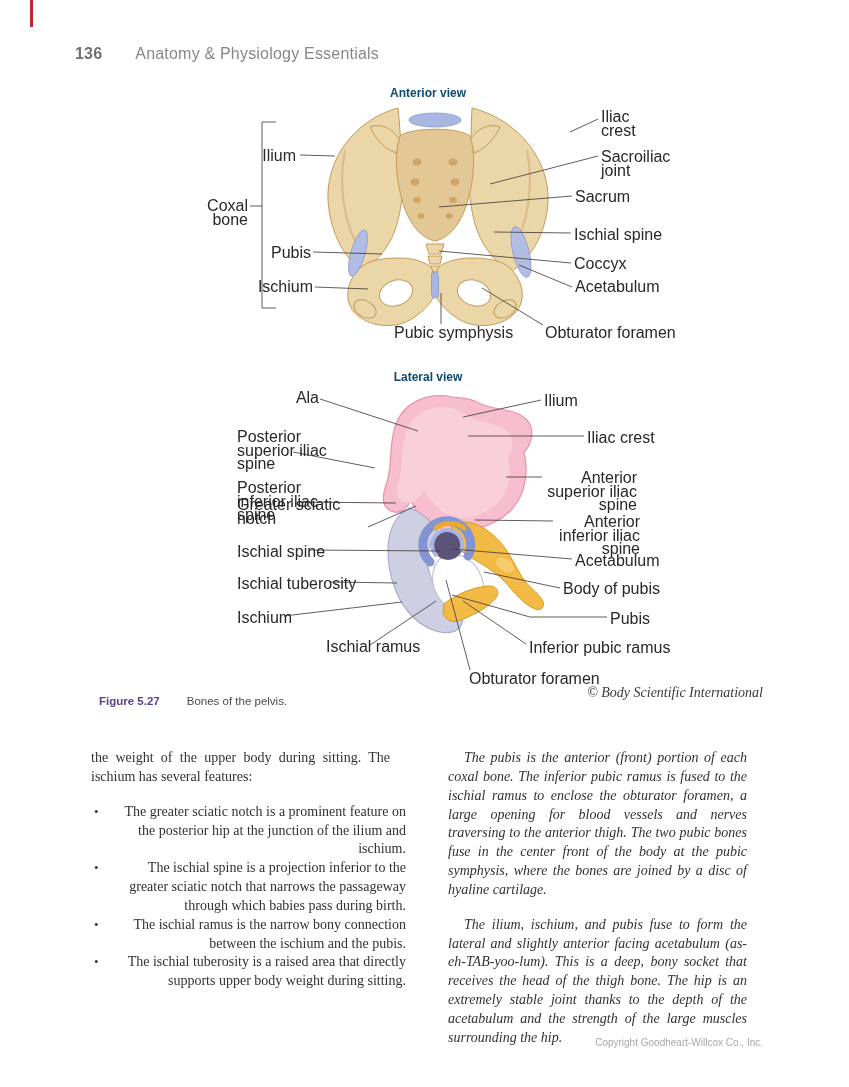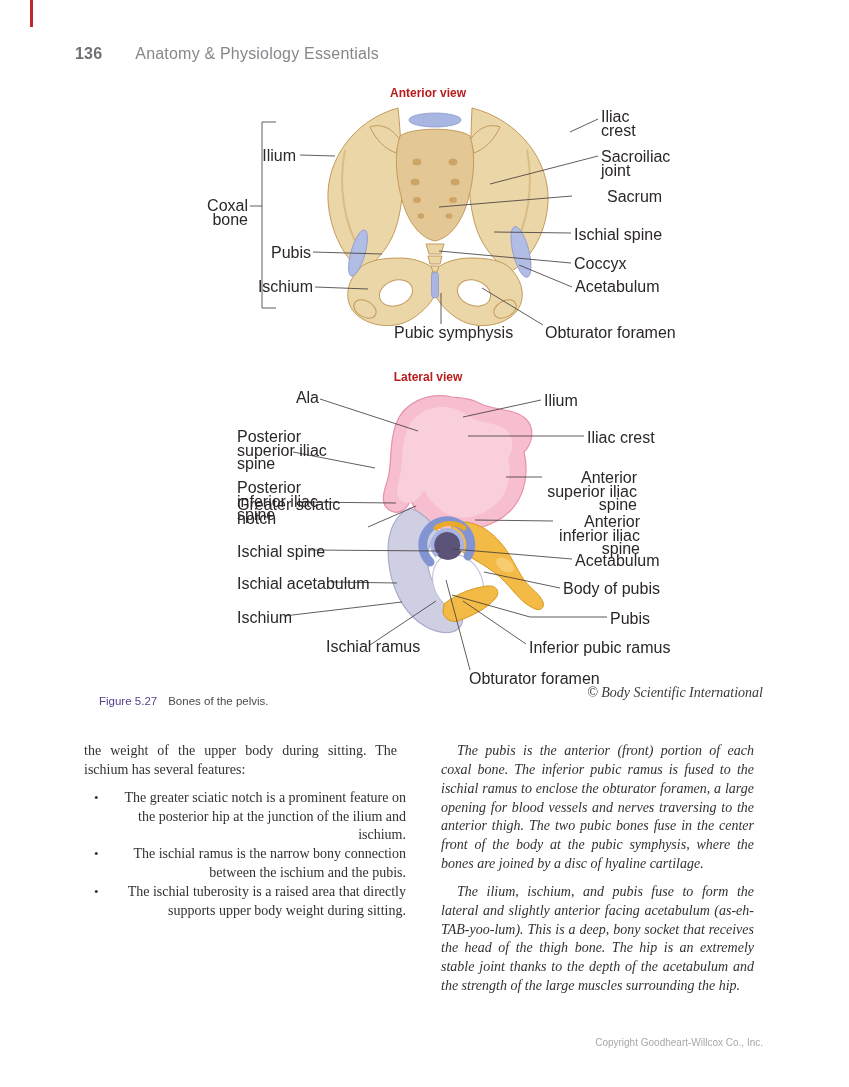--- a/index.html
+++ b/index.html
@@ -1,32 +1,32 @@
 <!DOCTYPE html>
 <html><head>
 <meta charset="utf-8">
 <style>
   html,body{margin:0;padding:0;background:#ffffff;}
   .page{position:relative;width:849px;height:1087px;background:#ffffff;overflow:hidden;
         font-family:"Liberation Sans",sans-serif;}
   .tab{position:absolute;left:30px;top:0;width:3px;height:27px;background:#c4262e;}
   .hdr{position:absolute;left:75px;top:45px;font-size:16px;color:#85878a;letter-spacing:.2px;}
   .hdr .num{font-weight:bold;color:#6f7073;margin-right:33px;}
-  .fig-title{position:absolute;width:160px;text-align:center;font-size:12px;font-weight:bold;color:#b91c1c;}
+  .fig-title{position:absolute;width:160px;text-align:center;font-size:12px;font-weight:bold;color:#0c4a6e;}
   .lbl{position:absolute;font-size:16px;line-height:13.5px;color:#2b2627;}
   .lbl.r{text-align:right;}
   .credit{position:absolute;right:86px;top:685px;font-family:"Liberation Serif",serif;
           font-style:italic;font-size:14px;color:#3a3a3c;}
   .caption{position:absolute;left:75px;top:695px;font-size:11.5px;color:#4b4b4d;}
-  .caption .cl{font-weight:normal;color:#5b3d8f;margin-right:11px;padding-left:24px;}
+  .caption .cl{font-weight:bold;color:#5b3d8f;margin-right:27px;padding-left:24px;}
   .col{position:absolute;top:733px;width:331px;font-family:"Liberation Serif",serif;
        font-size:14px;line-height:18.85px;color:#33312f;}
   .col-left{left:75px;}
   .col-right{left:432px;font-style:italic;}
-  .col p{margin:9px;}
+  .col p{margin:16px;}
   p.justify{text-align:justify;}
   p.indent{text-indent:16px;}
   ul.blist{margin:0;padding:0 0 0 32px;list-style:none;}
   ul.blist li{position:relative;text-align:right;}
   ul.blist li::before{content:"\2022";position:absolute;left:-13px;top:0;font-size:13px;color:#33312f;}
   .footer{position:absolute;right:86px;top:1037px;font-size:10px;color:#a6a8ab;}
   svg{position:absolute;left:0;top:0;}
 </style>
 </head>
 <body>
@@ -137,34 +137,34 @@
     </g>
   </svg>
 
   <div class="fig-title" style="left:348px;top:86px;">Anterior view</div>
   <div class="lbl r" style="right:553px;top:149px;width:60px;">Ilium</div>
   <div class="lbl r" style="right:601px;top:199px;width:70px;">Coxal bone</div>
   <div class="lbl r" style="right:538px;top:246px;width:60px;">Pubis</div>
   <div class="lbl r" style="right:536px;top:280px;width:60px;">Ischium</div>
   <div class="lbl" style="left:601px;top:110px;width:40px;">Iliac crest</div>
   <div class="lbl" style="left:601px;top:150px;width:62px;">Sacroiliac joint</div>
-  <div class="lbl" style="left:575px;top:190px;margin-left:32px;">Sacrum</div>
+  <div class="lbl" style="left:575px;top:190px;">Sacrum</div>
   <div class="lbl" style="left:574px;top:228px;">Ischial spine</div>
   <div class="lbl" style="left:574px;top:257px;">Coccyx</div>
   <div class="lbl" style="left:575px;top:280px;">Acetabulum</div>
   <div class="lbl" style="left:394px;top:326px;">Pubic symphysis</div>
   <div class="lbl" style="left:545px;top:326px;">Obturator foramen</div>
 
   <div class="fig-title" style="left:348px;top:370px;">Lateral view</div>
   <div class="lbl r" style="right:530px;top:391px;width:40px;">Ala</div>
   <div class="lbl" style="left:237px;top:430px;width:100px;">Posterior superior iliac spine</div>
   <div class="lbl" style="left:237px;top:481px;width:96px;">Posterior inferior iliac spine</div>
   <div class="lbl" style="left:237px;top:498px;width:130px;">Greater sciatic notch</div>
   <div class="lbl" style="left:237px;top:545px;">Ischial spine</div>
-  <div class="lbl" style="left:237px;top:577px;">Ischial acetabulum</div>
+  <div class="lbl" style="left:237px;top:577px;">Ischial tuberosity</div>
   <div class="lbl" style="left:237px;top:611px;">Ischium</div>
   <div class="lbl" style="left:294px;top:640px;margin-left:32px;">Ischial ramus</div>
   <div class="lbl" style="left:469px;top:672px;">Obturator foramen</div>
   <div class="lbl" style="left:544px;top:394px;">Ilium</div>
   <div class="lbl" style="left:587px;top:431px;">Iliac crest</div>
   <div class="lbl r" style="right:212px;top:471px;width:95px;">Anterior superior iliac spine</div>
   <div class="lbl r" style="right:209px;top:515px;width:92px;">Anterior inferior iliac spine</div>
   <div class="lbl" style="left:575px;top:554px;">Acetabulum</div>
   <div class="lbl" style="left:563px;top:582px;">Body of pubis</div>
   <div class="lbl" style="left:610px;top:612px;">Pubis</div>
@@ -173,20 +173,21 @@
   <div class="credit">© Body Scientific International</div>
 
   <div class="caption">
     <span class="cl">Figure 5.27</span><span>Bones of the pelvis.</span>
   </div>
 
   <div class="col col-left">
     <p class="justify">the weight of the upper body during sitting. The ischium has several features:</p>
     <ul class="blist">
       <li>The greater sciatic notch is a prominent feature on the posterior hip at the junction of the ilium and ischium.</li>
+      <li>The ischial spine is a projection inferior to the greater sciatic notch that narrows the passageway through which babies pass during birth.</li>
       <li>The ischial ramus is the narrow bony connection between the ischium and the pubis.</li>
       <li>The ischial tuberosity is a raised area that directly supports upper body weight during sitting.</li>
     </ul>
   </div>
 
   <div class="col col-right">
     <p class="justify indent">The pubis is the anterior (front) portion of each coxal bone. The inferior pubic ramus is fused to the ischial ramus to enclose the obturator foramen, a large opening for blood vessels and nerves traversing to the anterior thigh. The two pubic bones fuse in the center front of the body at the pubic symphysis, where the bones are joined by a disc of hyaline cartilage.</p>
     <p class="justify indent">The ilium, ischium, and pubis fuse to form the lateral and slightly anterior facing acetabulum (as-eh-TAB-yoo-lum). This is a deep, bony socket that receives the head of the thigh bone. The hip is an extremely stable joint thanks to the depth of the acetabulum and the strength of the large muscles surrounding the hip.</p>
   </div>
 

